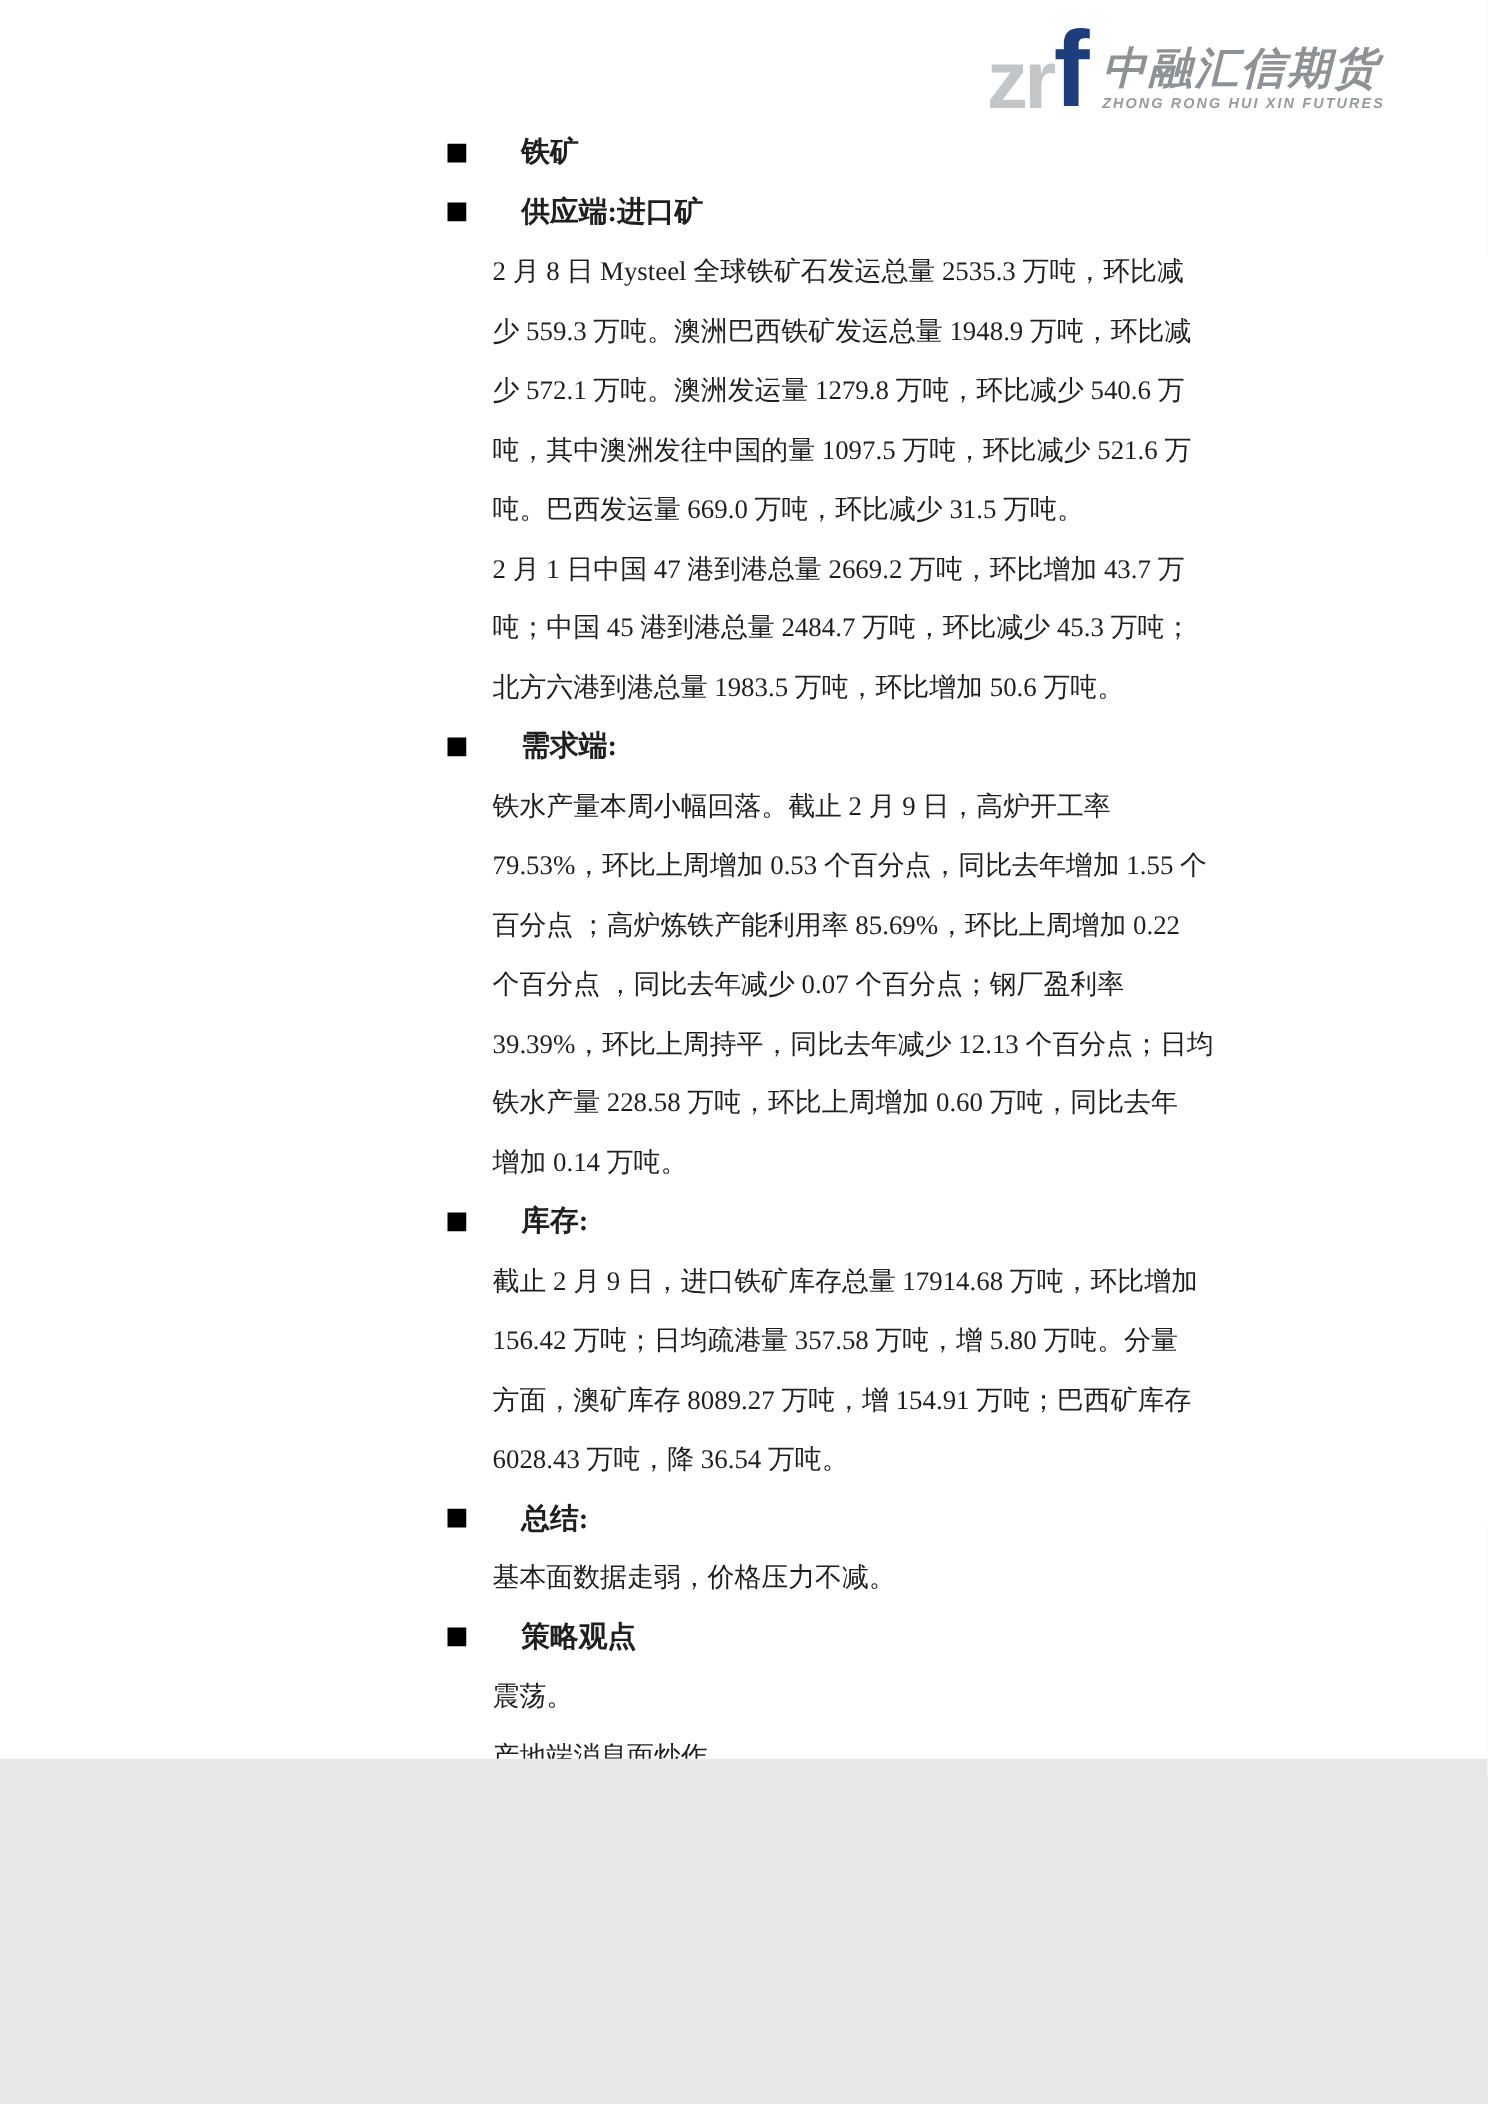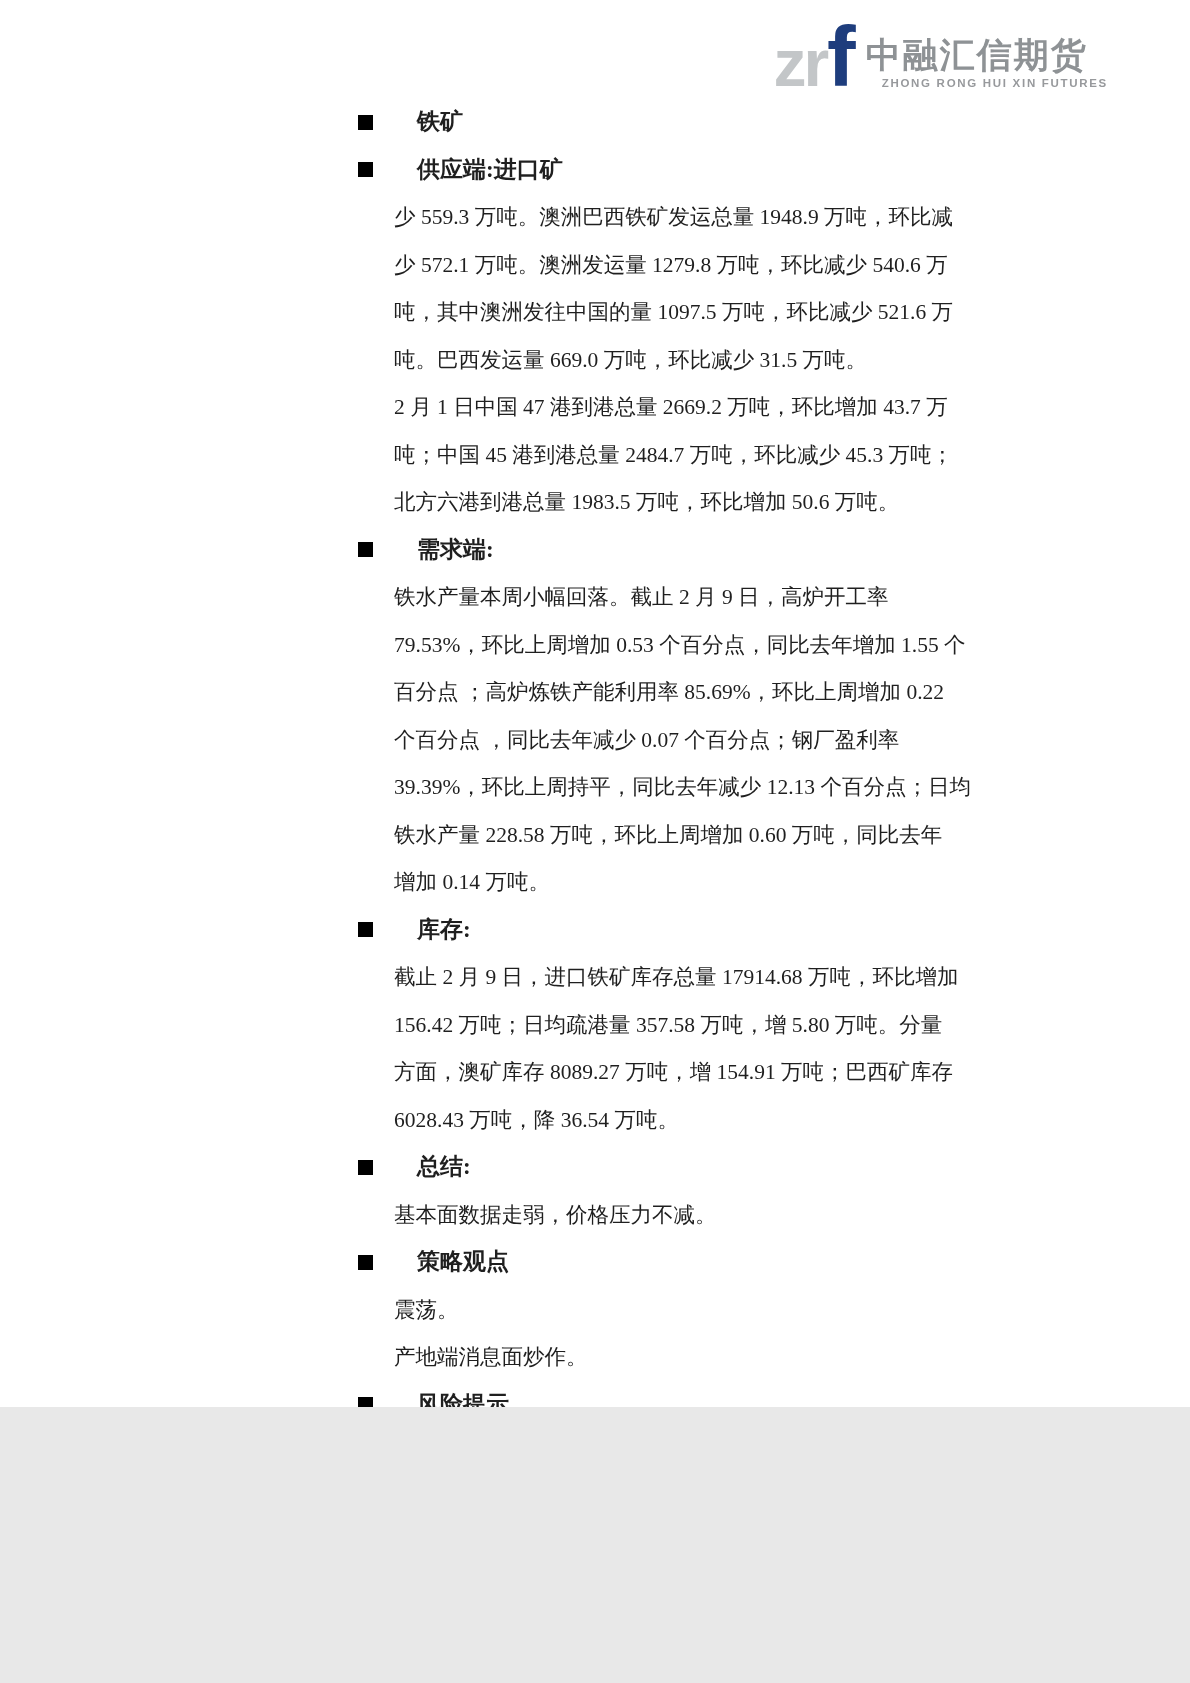--- a/index.html
+++ b/index.html
@@ -15,28 +15,28 @@
     font-family:"Liberation Sans","DejaVu Sans",sans-serif;
   }
   .logo .zr{
     font-size:66px;font-weight:bold;color:#c3c6c8;line-height:0.8;
     letter-spacing:-3px;
   }
   .logo .f{
     font-size:86px;font-weight:bold;color:#1e3d7d;line-height:0.76;
     margin-left:1px;margin-right:10px;
   }
-  .logo .cnblock{display:flex;flex-direction:column;align-items:flex-start;}
+  .logo .cnblock{display:flex;flex-direction:column;align-items:flex-start;font-style:italic;}
   .logo .cn{
     font-size:35px;font-weight:bold;color:#8e9295;letter-spacing:2px;
     line-height:1.0;white-space:nowrap;
   }
   .logo .en{
     font-size:11.5px;font-weight:bold;color:#97999c;letter-spacing:1.7px;
-    margin-top:5px;white-space:nowrap;margin-left:16px;
+    margin-top:5px;white-space:nowrap;
   }
   
   .content{
     position:absolute;left:358px;top:98px;width:620px;
     color:#1f1f1f;
   }
   .row{height:47.5px;display:flex;align-items:center;white-space:nowrap;gap:23px;}
   .row.heading{font-weight:bold;font-size:23px;}
   .bullet{
     width:15px;height:15px;background:#000000;flex:0 0 auto;
@@ -67,20 +67,21 @@
 
     <div class="row heading">
       <span class="bullet"></span>
       <span>铁矿</span>
     </div>
 
     <div class="row heading">
       <span class="bullet"></span>
       <span>供应端:进口矿</span>
     </div>
+    <div class="row line">2 月 8 日 Mysteel 全球铁矿石发运总量 2535.3 万吨，环比减</div>
     <div class="row line">少 559.3 万吨。澳洲巴西铁矿发运总量 1948.9 万吨，环比减</div>
     <div class="row line">少 572.1 万吨。澳洲发运量 1279.8 万吨，环比减少 540.6 万</div>
     <div class="row line">吨，其中澳洲发往中国的量 1097.5 万吨，环比减少 521.6 万</div>
     <div class="row line">吨。巴西发运量 669.0 万吨，环比减少 31.5 万吨。</div>
     <div class="row line">2 月 1 日中国 47 港到港总量 2669.2 万吨，环比增加 43.7 万</div>
     <div class="row line">吨；中国 45 港到港总量 2484.7 万吨，环比减少 45.3 万吨；</div>
     <div class="row line">北方六港到港总量 1983.5 万吨，环比增加 50.6 万吨。</div>
 
     <div class="row heading">
       <span class="bullet"></span>

